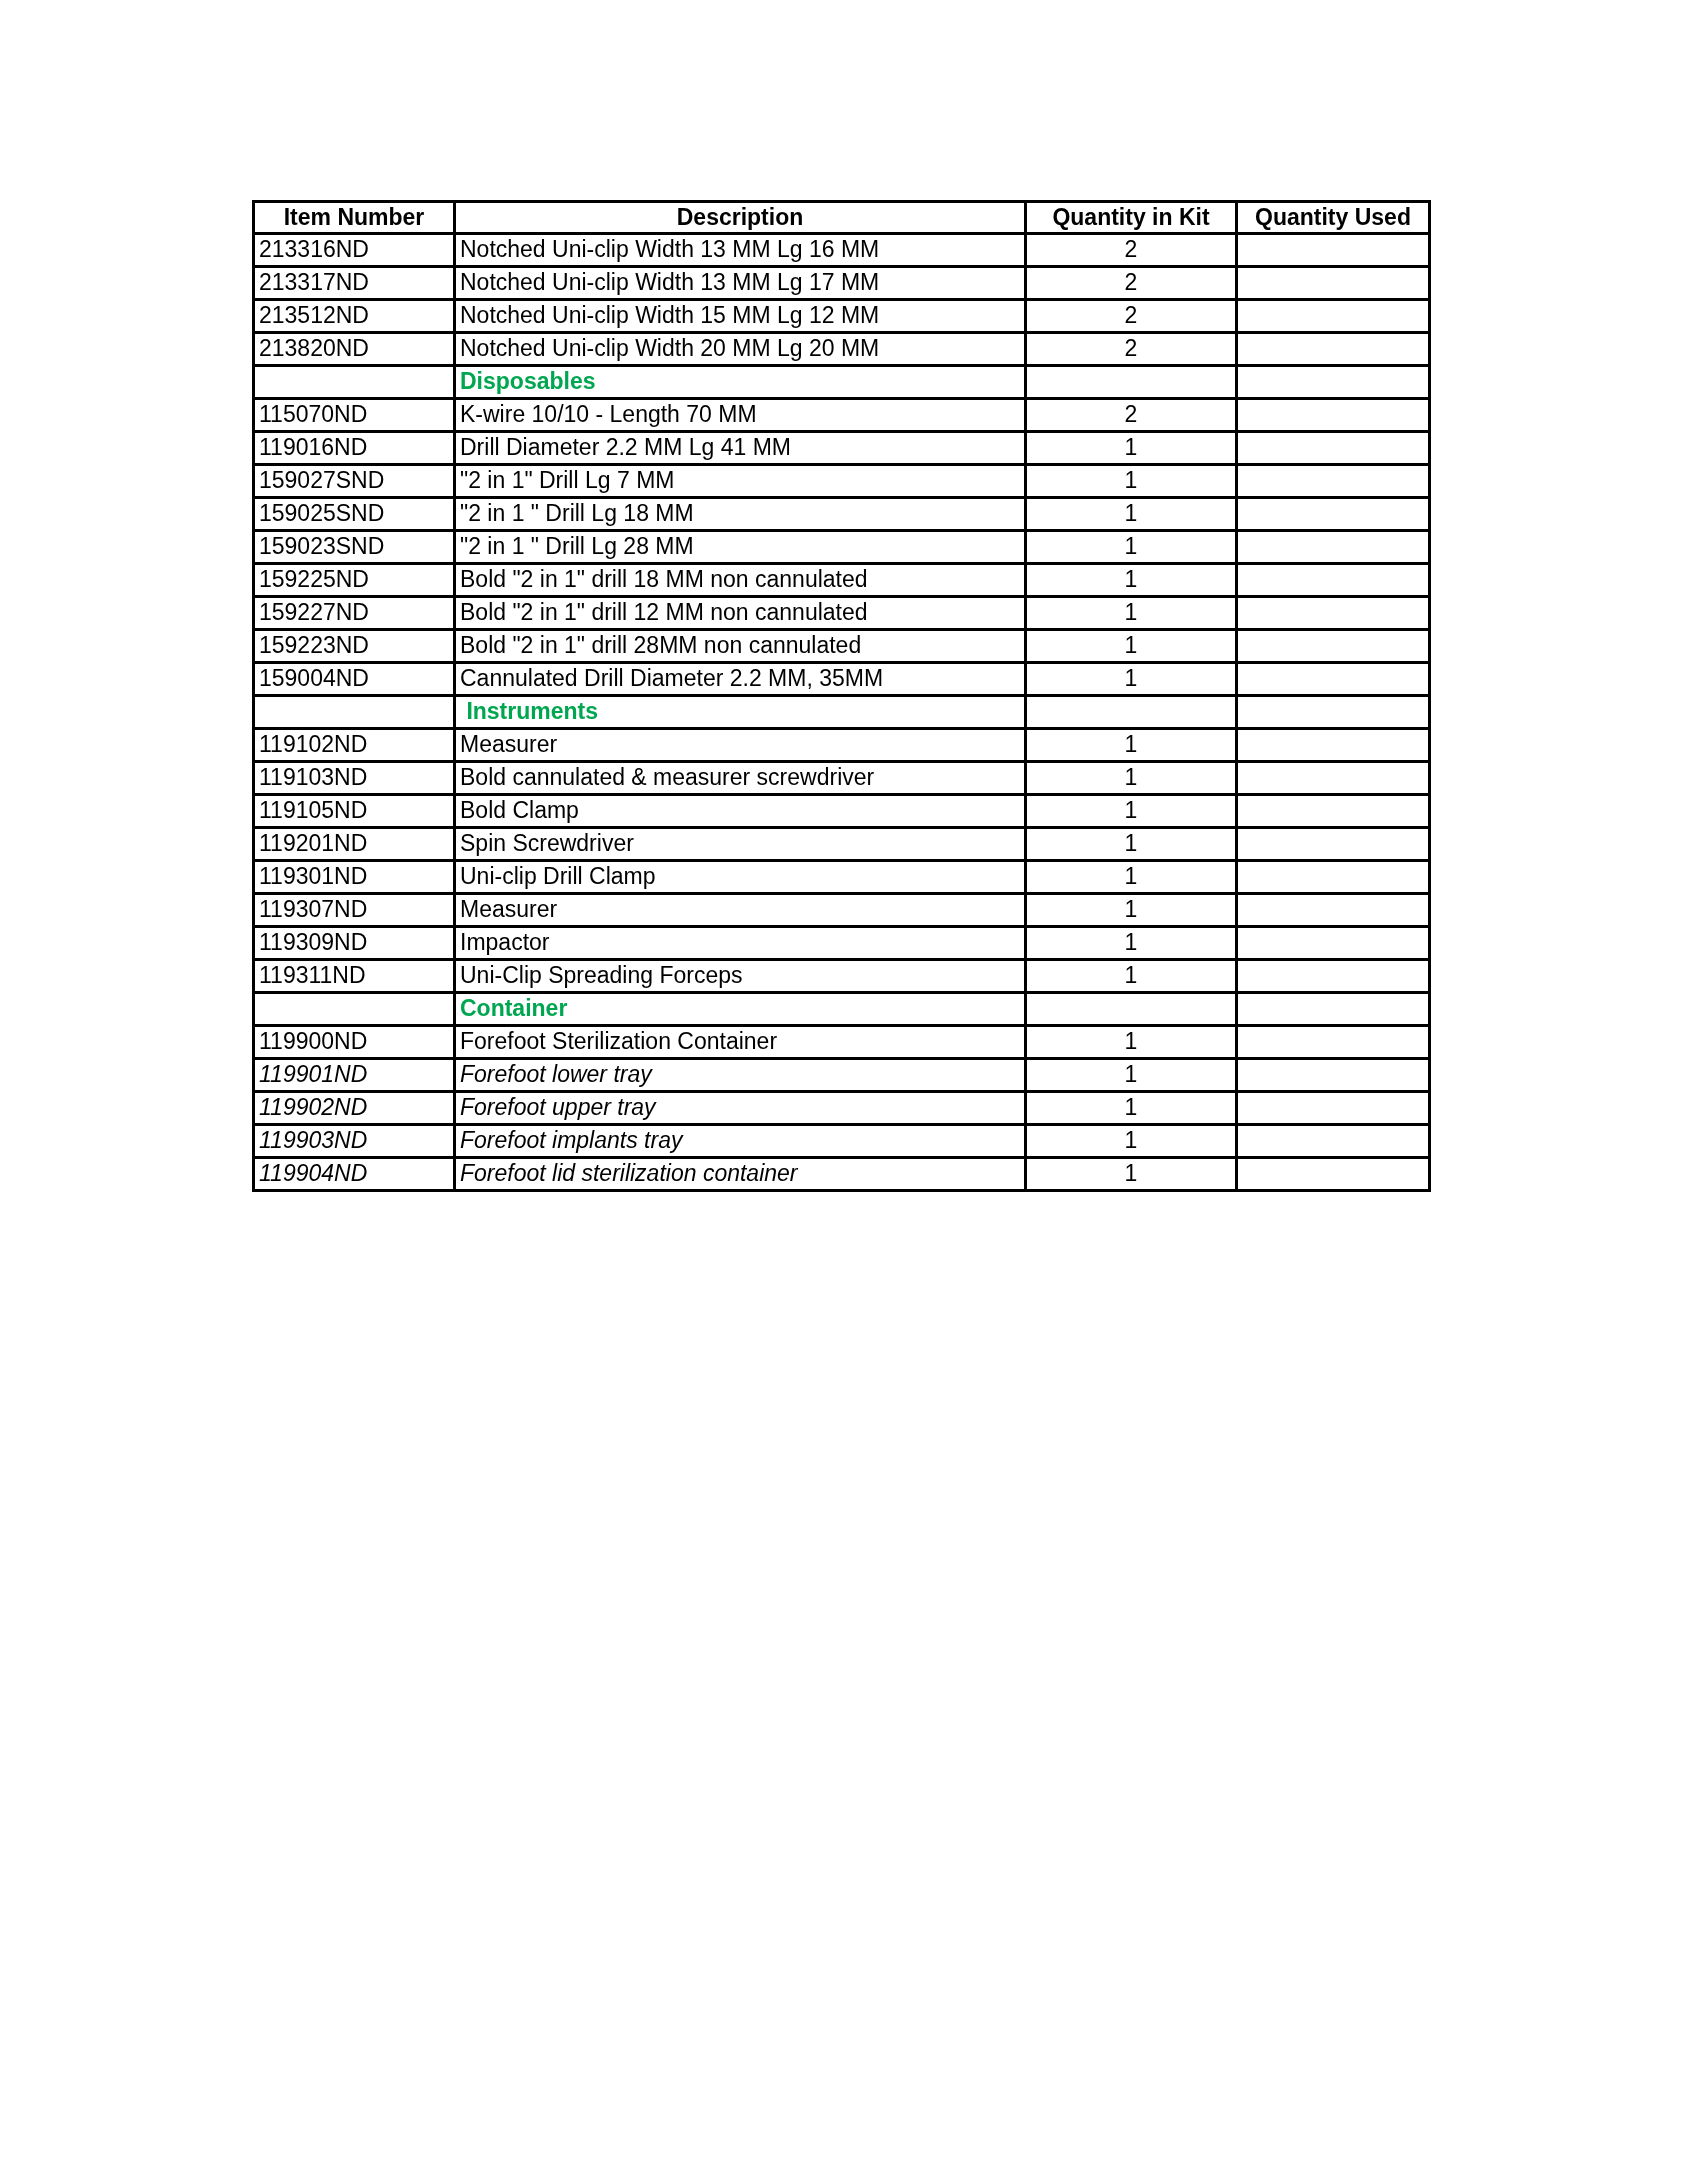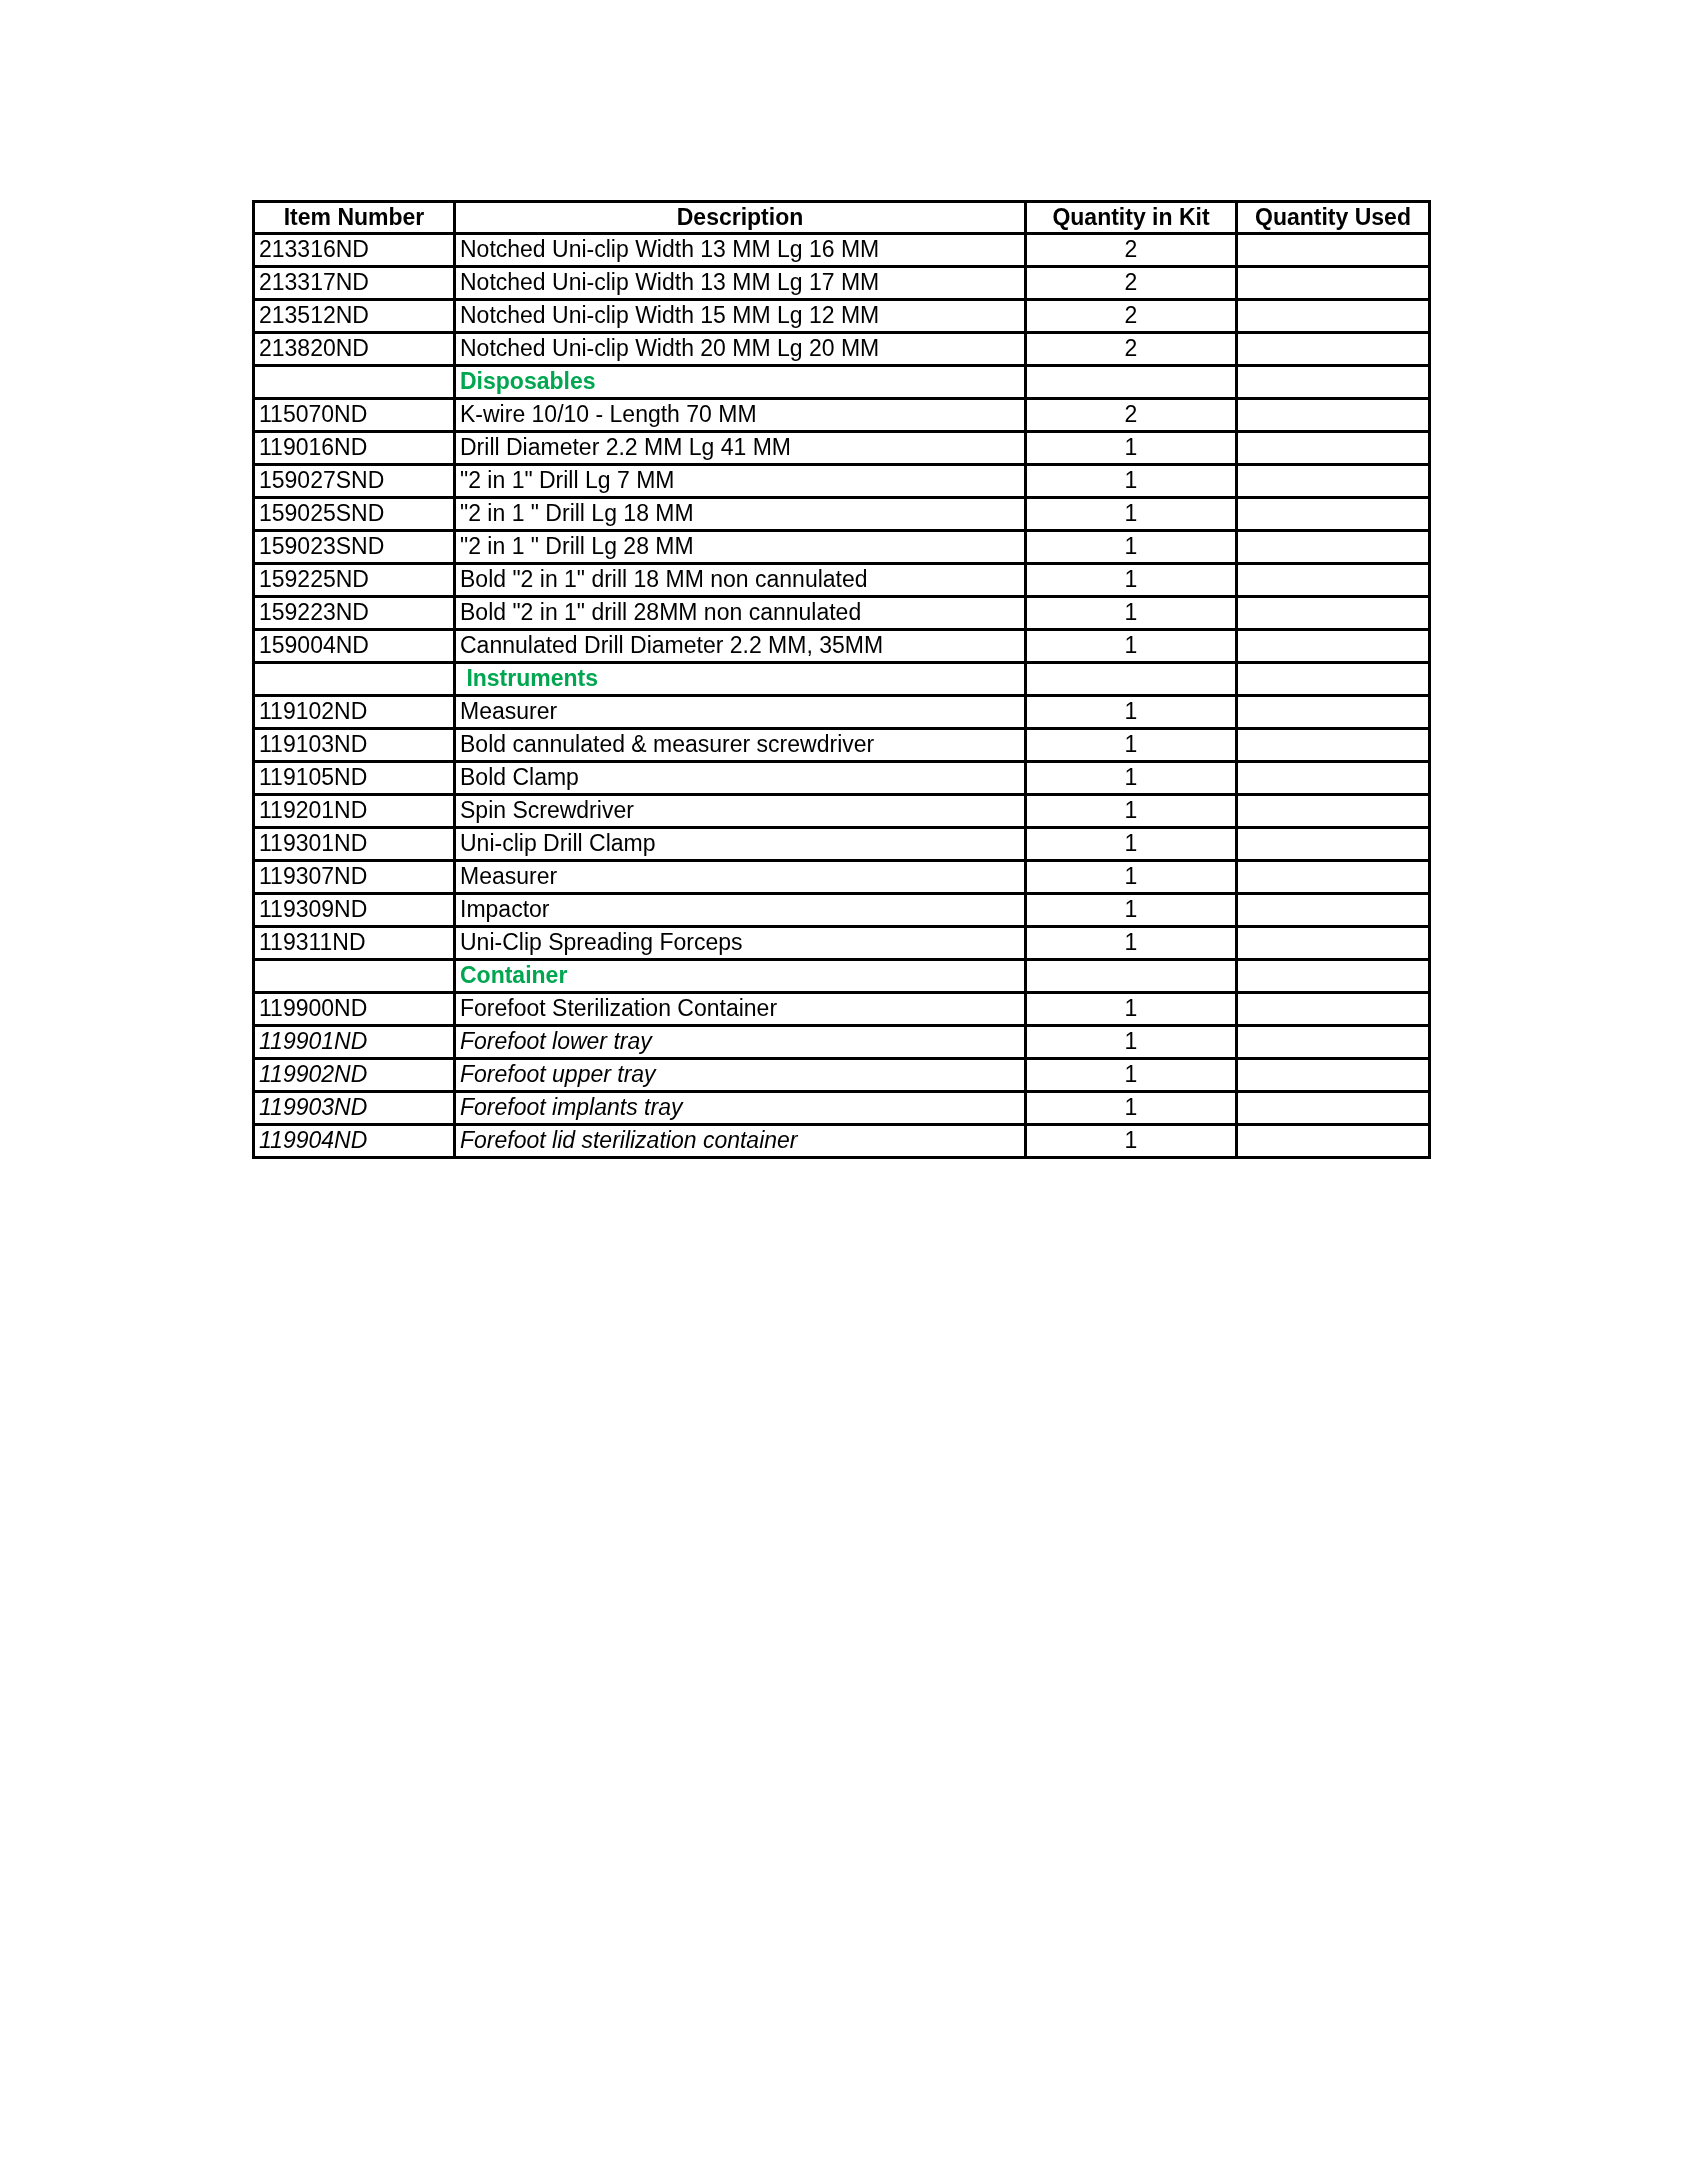--- a/index.html
+++ b/index.html
@@ -133,20 +133,26 @@
           <td class="col-qty">1</td>
           <td class="col-used"></td>
         </tr>
         <tr class="row-normal">
           <td class="col-item">159225ND</td>
           <td class="col-desc">Bold "2 in 1" drill 18 MM non cannulated</td>
           <td class="col-qty">1</td>
           <td class="col-used"></td>
         </tr>
         <tr class="row-normal">
+          <td class="col-item">159227ND</td>
+          <td class="col-desc">Bold "2 in 1" drill 12 MM non cannulated</td>
+          <td class="col-qty">1</td>
+          <td class="col-used"></td>
+        </tr>
+        <tr class="row-normal">
           <td class="col-item">159223ND</td>
           <td class="col-desc">Bold "2 in 1" drill 28MM non cannulated</td>
           <td class="col-qty">1</td>
           <td class="col-used"></td>
         </tr>
         <tr class="row-normal">
           <td class="col-item">159004ND</td>
           <td class="col-desc">Cannulated Drill Diameter 2.2 MM, 35MM</td>
           <td class="col-qty">1</td>
           <td class="col-used"></td>

